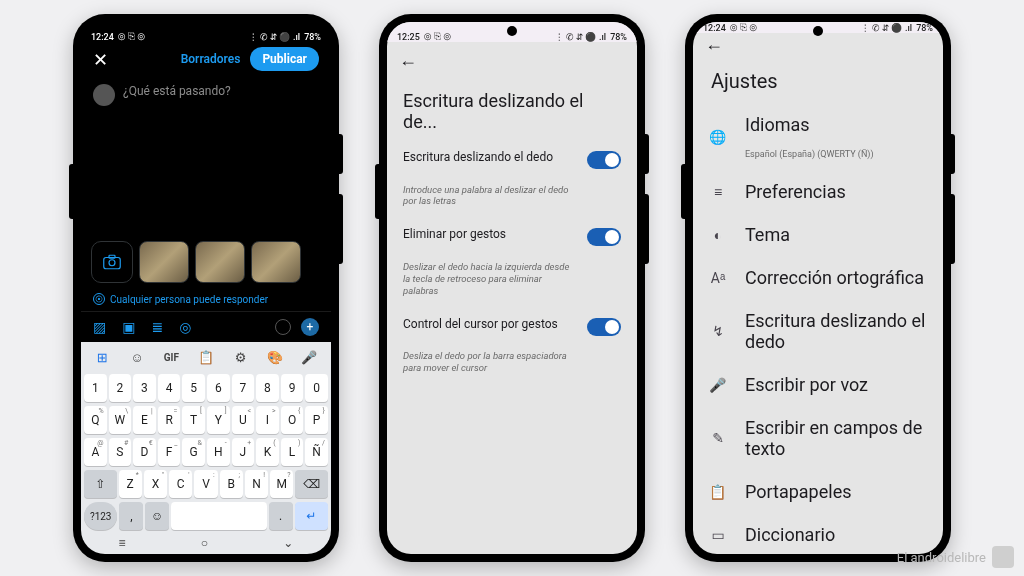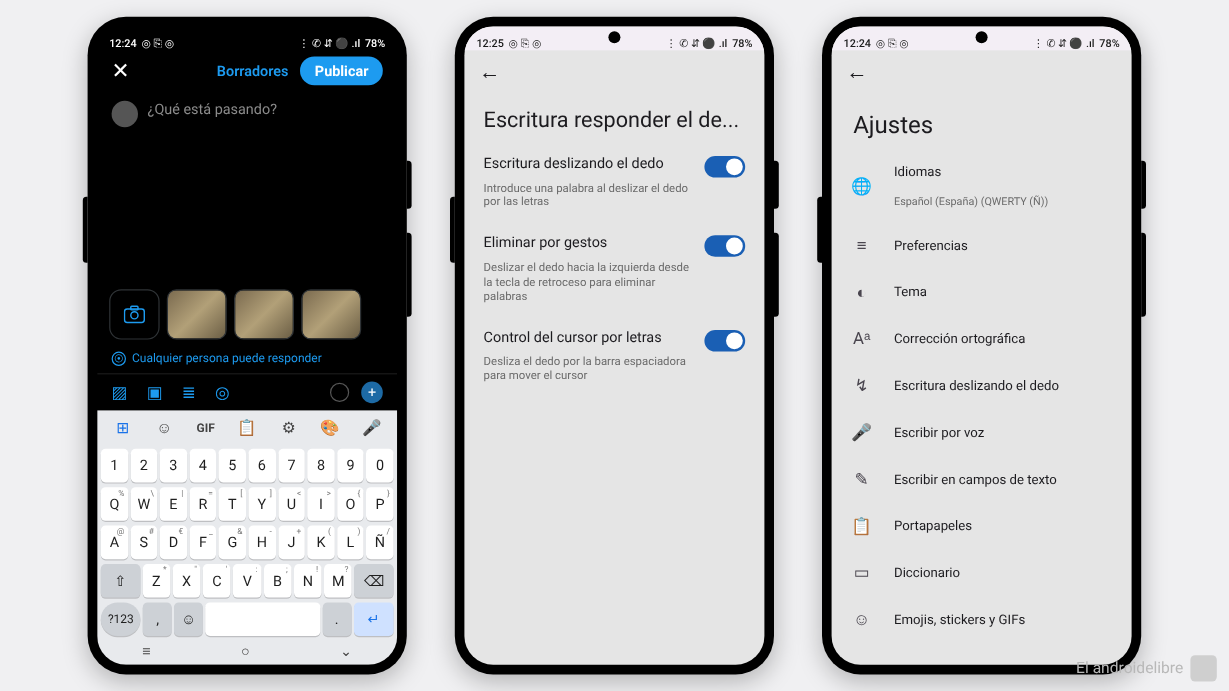--- a/index.html
+++ b/index.html
@@ -102,29 +102,29 @@
   .kb-sup { position:absolute; top:1px; right:3px; font-size:7px; color:#777;}
 
   
   .light { background:#e5e5e5; color:#1c1b1f;}
   .back-row { height:36px; display:flex; align-items:center; padding:0 12px;}
   .back-arrow { font-size:18px; color:#1c1b1f;}
   .title2 { font-size:18px; padding:12px 16px 8px; color:#1c1b1f;}
   .setting { padding:10px 16px 10px 16px; display:flex; align-items:flex-start; gap:10px;}
   .setting .txt { flex:1;}
   .setting .lbl { font-size:12px; color:#1c1b1f; line-height:1.3;}
-  .setting .sub { font-size:9.5px; color:#6b6b6b; margin-top:7px; line-height:1.25;}
+  .setting .sub { font-size:9.5px; color:#6b6b6b; margin-top:18px; line-height:1.25;font-style:italic;}
   .toggle { width:34px; height:18px; background:#1a5fb4; border-radius:10px; position:relative; flex-shrink:0; margin-top:1px;}
   .toggle::after { content:""; position:absolute; right:2px; top:2px; width:14px; height:14px; background:#fff; border-radius:50%;}
 
   .title3 { font-size:20px; padding:14px 18px 10px; color:#1c1b1f; font-weight:400;}
   .srow { padding:11px 16px; display:flex; align-items:center; gap:18px;}
   .srow .sicon2 { width:18px; text-align:center; font-size:14px; color:#49454e;}
   .srow .stxt { flex:1;}
-  .srow .slabel { font-size:11px; color:#1c1b1f;}
+  .srow .slabel { font-size:18px; color:#1c1b1f;}
   .srow .ssub { font-size:9px; color:#6b6b6b; margin-top:14px;}
 
   .watermark {
     position:absolute; right:10px; bottom:8px; font-size:13px; color:#b8b8b8;
     display:flex; align-items:center; gap:6px;
   }
   .wm-icon { width:22px; height:22px; background:#cfcfcf; border-radius:4px; display:inline-block;}
 
   svg { display:block; }
 </style>
@@ -351,39 +351,39 @@
           <span class="sicon">◎ ⎘ ◎</span>
         </div>
       <div class="right">
           <span class="sicon">⋮ ✆ ⇵ ⚫ .ıl</span>
           <span>78%</span>
         </div>
     </div>
     <div class="back-row">
         <span class="back-arrow">←</span>
       </div>
-    <div class="title2">Escritura responder el de...</div>
+    <div class="title2">Escritura deslizando el de...</div>
 
     <div class="setting">
       <div class="txt">
           <div class="lbl">Escritura deslizando el dedo</div>
           <div class="sub">Introduce una palabra al deslizar el dedo por las letras</div>
         </div>
       <div class="toggle"></div>
     </div>
     <div class="setting">
       <div class="txt">
           <div class="lbl">Eliminar por gestos</div>
           <div class="sub">Deslizar el dedo hacia la izquierda desde la tecla de retroceso para eliminar palabras</div>
         </div>
       <div class="toggle"></div>
     </div>
     <div class="setting">
       <div class="txt">
-          <div class="lbl">Control del cursor por letras</div>
+          <div class="lbl">Control del cursor por gestos</div>
           <div class="sub">Desliza el dedo por la barra espaciadora para mover el cursor</div>
         </div>
       <div class="toggle"></div>
     </div>
   </div>
 </div>
 
 <div class="phone">
   <div class="leftbtn"></div>
   <div class="screen light">

